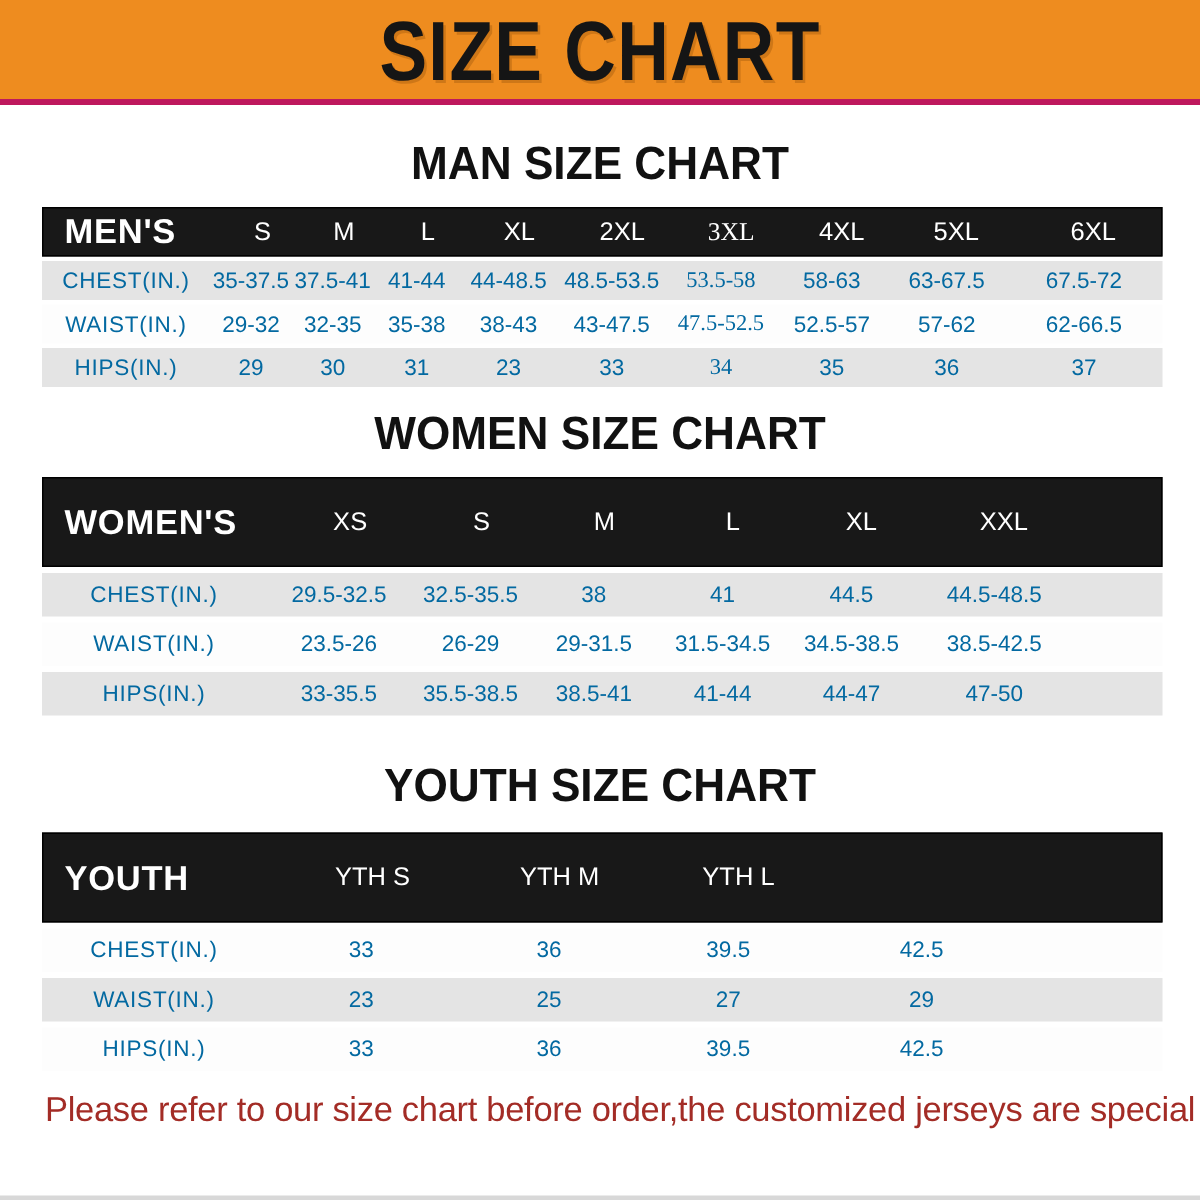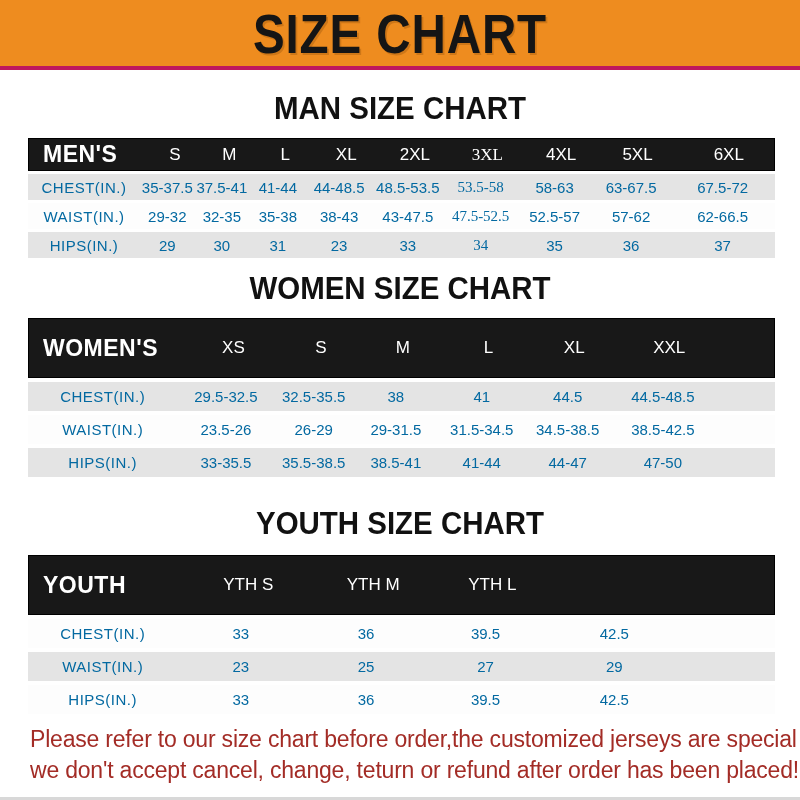--- a/index.html
+++ b/index.html
@@ -202,16 +202,15 @@
       <div class="cell c2">36</div>
       <div class="cell c3">39.5</div>
       <div class="cell c4">42.5</div>
       <div class="cell cf"></div>
     </div>
   </div>
 </section>
 
 <div class="disclaimer">
   <div>Please refer to our size chart before order,the customized jerseys are special products,</div>
-  <div>we don't accept cancel, change, teturn or refund after order has been placed!</div>
 </div>
 
 <div class="bottom-line"></div>
 
 </body></html>

